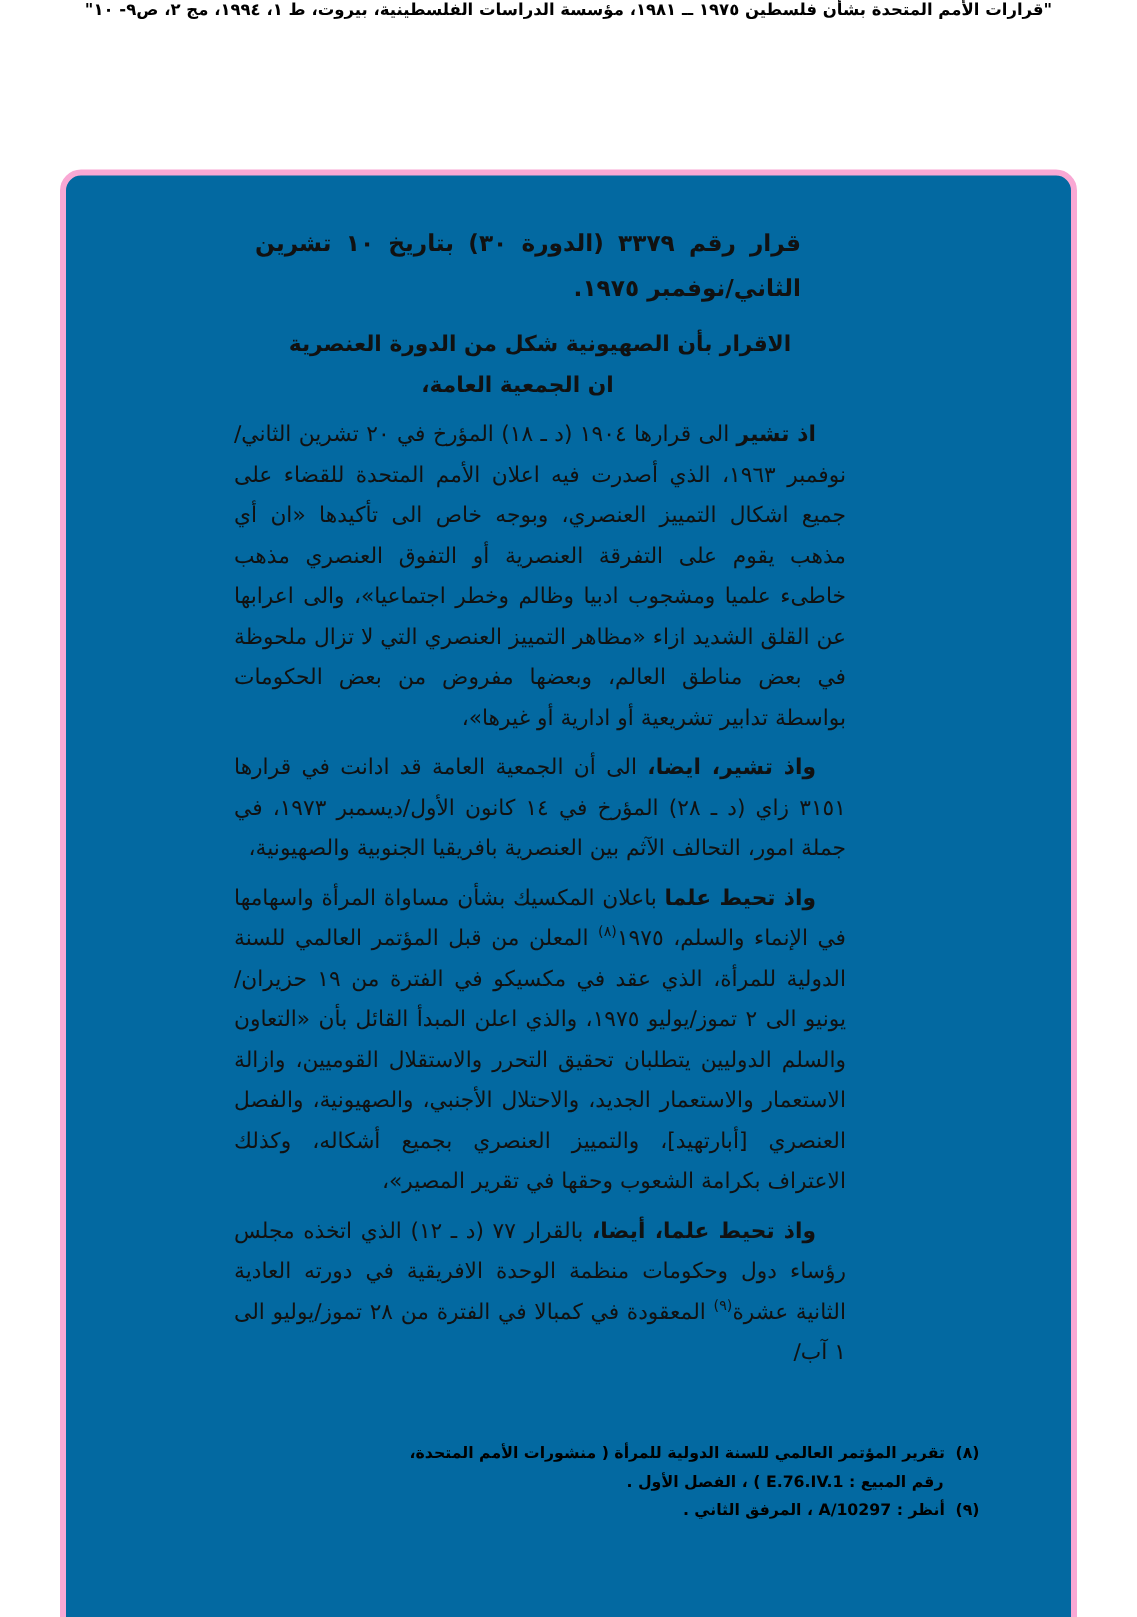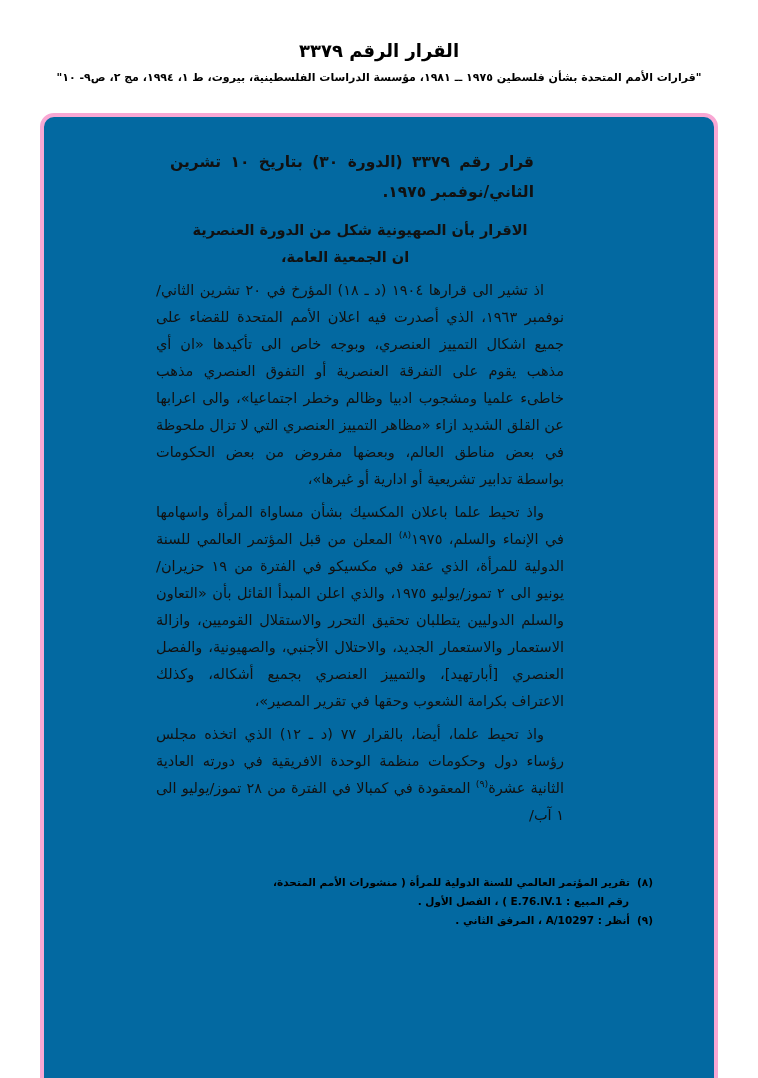--- a/index.html
+++ b/index.html
@@ -56,21 +56,21 @@
   .res-intro {
     font-weight:bold;
     margin:0;
     text-indent:30px;
     text-align:center;
   }
   .para {
     margin:6px 0 0 0;
     text-indent:20px;
   }
-  .para b { font-weight:normal; }
+  .para b { font-weight:bold; }
   .sup {
     font-size:9.5px;
     vertical-align:super;
     line-height:0;
   }
   .footnotes {
     margin:44px 61px 0 224px;
     direction:rtl;
     font-size:10.5px;
     font-weight:bold;
@@ -84,36 +84,36 @@
     text-indent:-24px;
   }
   .fn-marker { margin-left:7px; }
 </style>
 </head>
 <body>
 
 <div class="page">
 
   <div class="page-header">
-    <div class="page-title">القرار الرقم  ٣٣٧٩</div>
     <div class="page-citation">"قرارات الأمم المتحدة بشأن فلسطين ١٩٧٥ ــ ١٩٨١، مؤسسة الدراسات الفلسطينية، بيروت، ط ١، ١٩٩٤، مج ٢، ص٩- ١٠"</div>
   </div>
 
   <div class="doc-box">
 
     <div class="main-col">
 
       <p class="res-heading">قرار رقم ٣٣٧٩ (الدورة ٣٠) بتاريخ ١٠ تشرين الثاني/نوفمبر ١٩٧٥.</p>
 
       <p class="res-subject">الاقرار بأن الصهيونية شكل من الدورة العنصرية</p>
 
       <p class="res-intro">ان الجمعية العامة،</p>
 
       <p class="para"><b>اذ تشير</b><span> الى قرارها ١٩٠٤ (د ـ ١٨) المؤرخ في ٢٠ تشرين الثاني/ نوفمبر ١٩٦٣، الذي أصدرت فيه اعلان الأمم المتحدة للقضاء على جميع اشكال التمييز العنصري، وبوجه خاص الى تأكيدها «ان أي مذهب يقوم على التفرقة العنصرية أو التفوق العنصري مذهب خاطىء علميا ومشجوب ادبيا وظالم وخطر اجتماعيا»، والى اعرابها عن القلق الشديد ازاء «مظاهر التمييز العنصري التي لا تزال ملحوظة في بعض مناطق العالم، وبعضها مفروض من بعض الحكومات بواسطة تدابير تشريعية أو ادارية أو غيرها»،</span></p>
 
+      <p class="para"><b>واذ تشير، ايضا،</b><span> الى أن الجمعية العامة قد ادانت في قرارها ٣١٥١ زاي (د ـ ٢٨) المؤرخ في ١٤ كانون الأول/ديسمبر ١٩٧٣، في جملة امور، التحالف الآثم بين العنصرية بافريقيا الجنوبية والصهيونية،</span></p>
 
       <p class="para"><b>واذ تحيط علما</b><span> باعلان المكسيك بشأن مساواة المرأة واسهامها في الإنماء والسلم، ١٩٧٥</span><span class="sup">(٨)</span><span> المعلن من قبل المؤتمر العالمي للسنة الدولية للمرأة، الذي عقد في مكسيكو في الفترة من ١٩ حزيران/يونيو الى ٢ تموز/يوليو ١٩٧٥، والذي اعلن المبدأ القائل بأن «التعاون والسلم الدوليين يتطلبان تحقيق التحرر والاستقلال القوميين، وازالة الاستعمار والاستعمار الجديد، والاحتلال الأجنبي، والصهيونية، والفصل العنصري [أبارتهيد]، والتمييز العنصري بجميع أشكاله، وكذلك الاعتراف بكرامة الشعوب وحقها في تقرير المصير»،</span></p>
 
       <p class="para"><b>واذ تحيط علما، أيضا،</b><span> بالقرار ٧٧ (د ـ ١٢) الذي اتخذه مجلس رؤساء دول وحكومات منظمة الوحدة الافريقية في دورته العادية الثانية عشرة</span><span class="sup">(٩)</span><span> المعقودة في كمبالا في الفترة من ٢٨ تموز/يوليو الى ١ آب/</span></p>
 
     </div>
 
     <div class="footnotes">
       <p class="fn"><span class="fn-marker">(٨)</span><span>تقرير المؤتمر العالمي للسنة الدولية للمرأة ( منشورات الأمم المتحدة، رقم المبيع : E.76.IV.1 ) ، الفصل الأول .</span></p>
       <p class="fn"><span class="fn-marker">(٩)</span><span>أنظر : A/10297 ، المرفق الثاني .</span></p>

